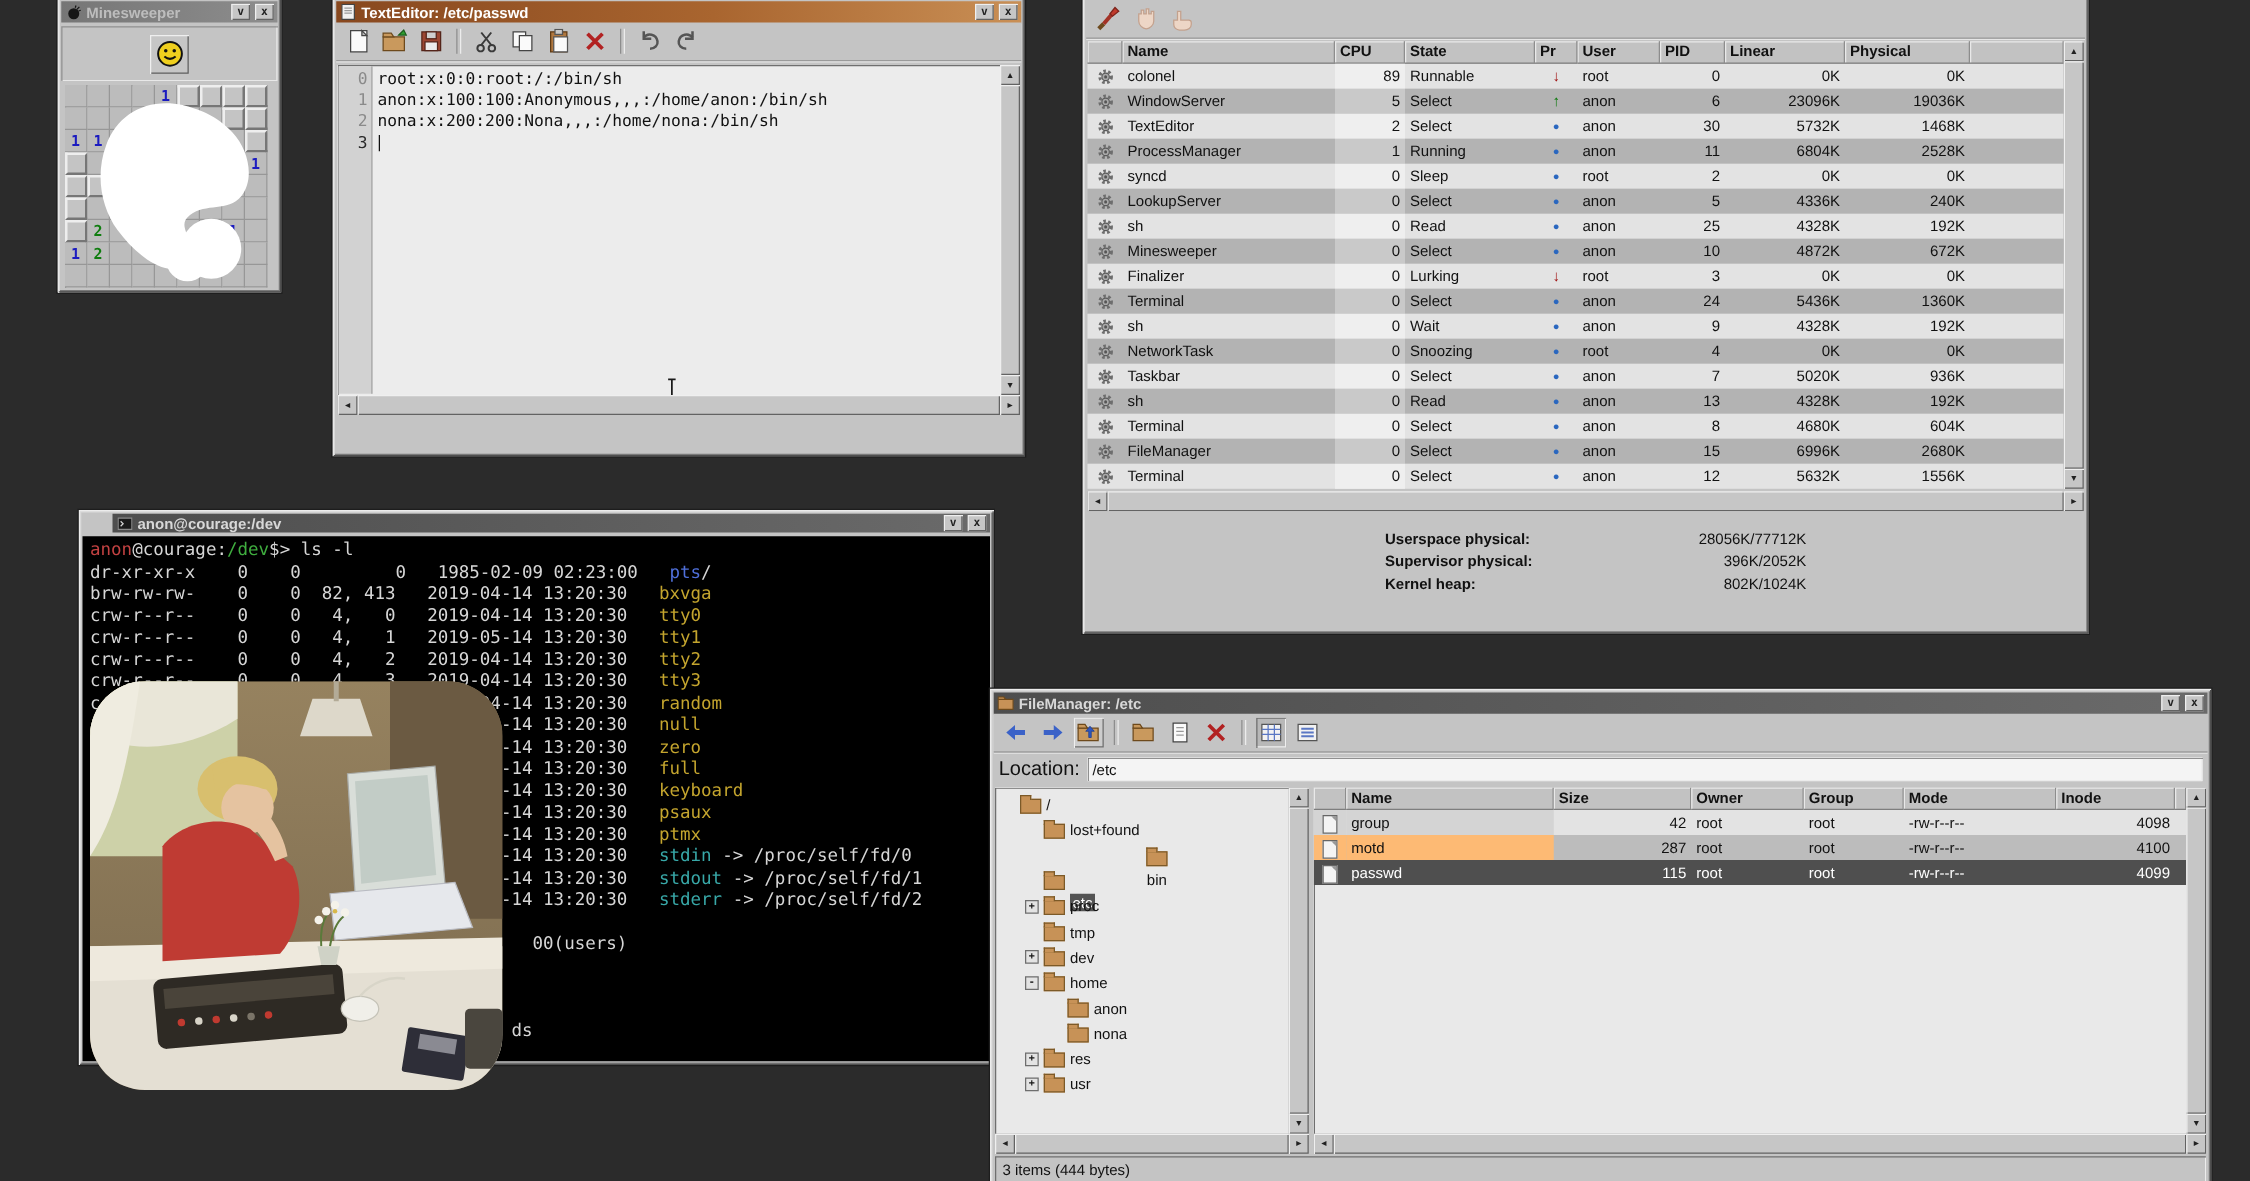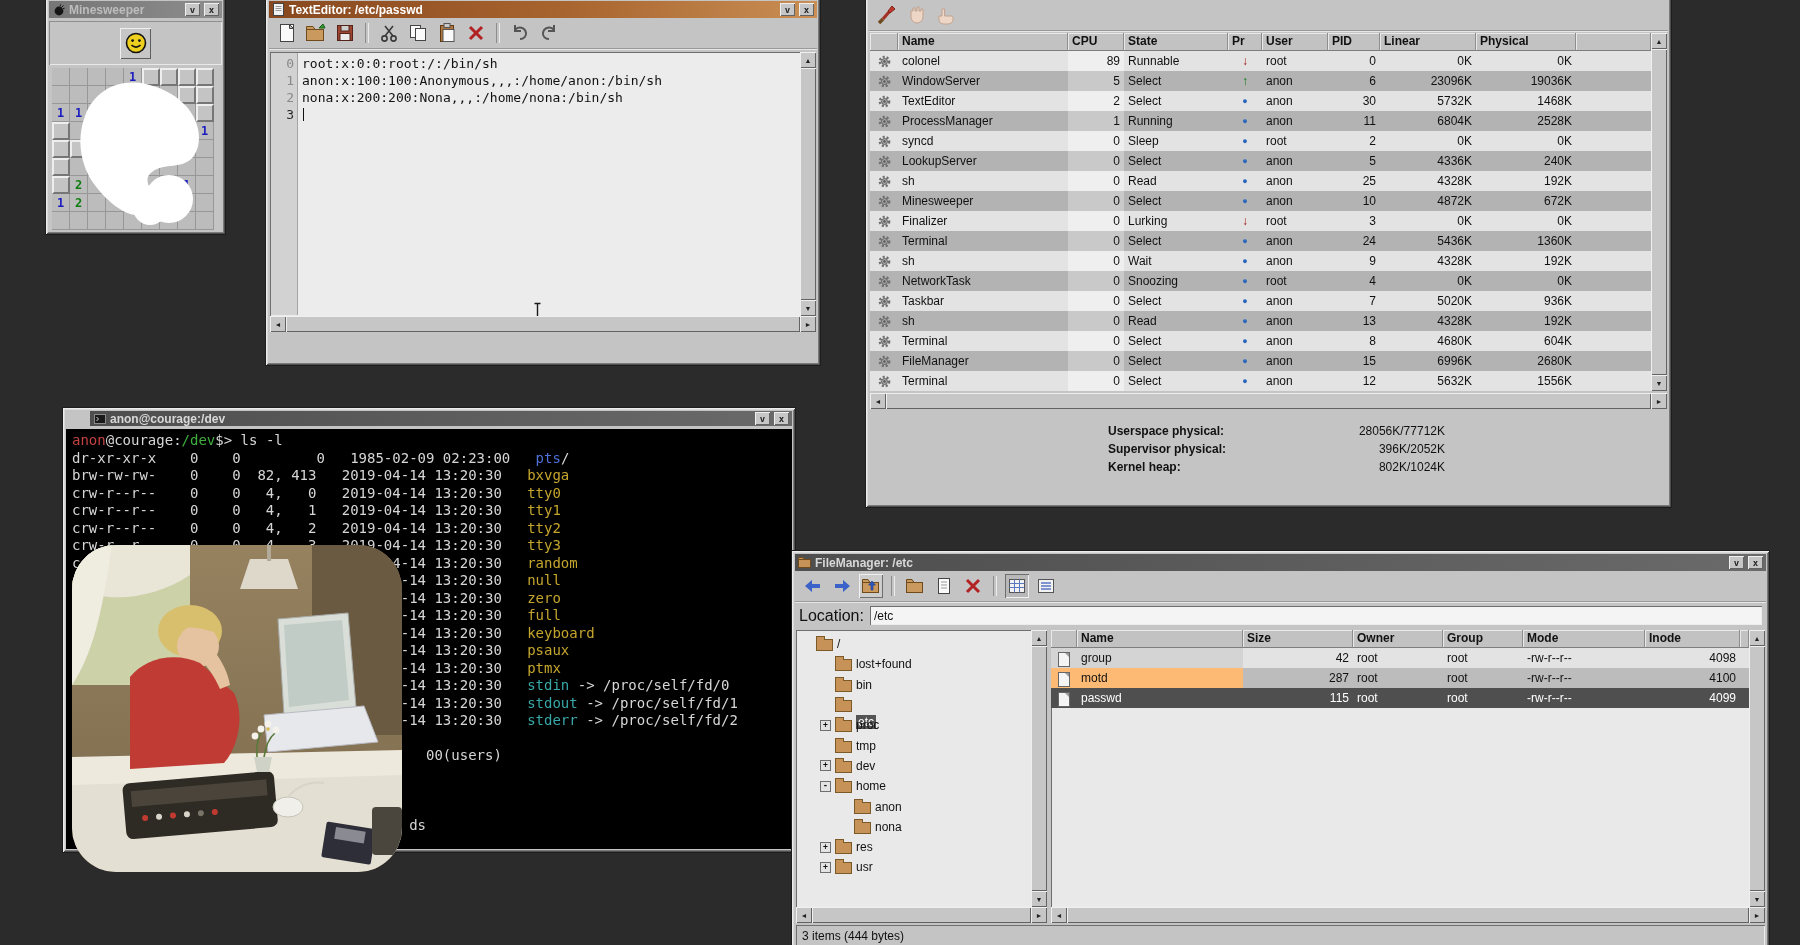--- a/index.html
+++ b/index.html
@@ -731,21 +731,21 @@
     <span class="tspacer"></span>
     <span class="tbtn">v</span>
     <span class="tbtn">x</span>
   </div>
   <div id="term-content">
     <div id="term-lines">
         <div class="term-line"><span style="color: rgb(195, 66, 66);">anon</span><span style="color: rgb(214, 214, 214);">@courage:</span><span style="color: rgb(63, 174, 63);">/dev</span><span style="color: rgb(214, 214, 214);">$&gt; </span><span style="color: rgb(214, 214, 214); text-align: right;">ls -l</span></div>
         <div class="term-line"><span style="color: rgb(214, 214, 214);">dr-xr-xr-x    0    0         0   1985-02-09 02:23:00   </span><span style="color: rgb(79, 111, 217);">pts</span><span style="color: rgb(214, 214, 214);">/</span></div>
         <div class="term-line"><span style="color: rgb(214, 214, 214);">brw-rw-rw-    0    0  82, 413   2019-04-14 13:20:30   </span><span style="color: rgb(196, 165, 46);">bxvga</span></div>
         <div class="term-line"><span style="color: rgb(214, 214, 214);">crw-r--r--    0    0   4,   0   2019-04-14 13:20:30   </span><span style="color: rgb(196, 165, 46);">tty0</span></div>
-        <div class="term-line"><span style="color: rgb(214, 214, 214);">crw-r--r--    0    0   4,   1   2019-04-14 13:20:30   </span><span style="color: rgb(196, 165, 46);">tty1</span></div>
+        <div class="term-line"><span style="color: rgb(214, 214, 214);">crw-r--r--    0    0   4,   1   2019-05-14 13:20:30   </span><span style="color: rgb(196, 165, 46);">tty1</span></div>
         <div class="term-line"><span style="color: rgb(214, 214, 214);">crw-r--r--    0    0   4,   2   2019-04-14 13:20:30   </span><span style="color: rgb(196, 165, 46);">tty2</span></div>
         <div class="term-line"><span style="color: rgb(214, 214, 214);">crw-r--r--    0    0   4,   3   2019-04-14 13:20:30   </span><span style="color: rgb(196, 165, 46);">tty3</span></div>
         <div class="term-line"><span style="color: rgb(214, 214, 214);">c                                   -04-14 13:20:30   </span><span style="color: rgb(196, 165, 46);">random</span></div>
         <div class="term-line"><span style="color: rgb(214, 214, 214);">c                                   -04-14 13:20:30   </span><span style="color: rgb(196, 165, 46);">null</span></div>
         <div class="term-line"><span style="color: rgb(214, 214, 214);">c                                   -04-14 13:20:30   </span><span style="color: rgb(196, 165, 46);">zero</span></div>
         <div class="term-line"><span style="color: rgb(214, 214, 214);">c                                   -04-14 13:20:30   </span><span style="color: rgb(196, 165, 46);">full</span></div>
         <div class="term-line"><span style="color: rgb(214, 214, 214);">c                                   -04-14 13:20:30   </span><span style="color: rgb(196, 165, 46);">keyboard</span></div>
         <div class="term-line"><span style="color: rgb(214, 214, 214);">c                                   -04-14 13:20:30   </span><span style="color: rgb(196, 165, 46);">psaux</span></div>
         <div class="term-line"><span style="color: rgb(214, 214, 214);">c                                   -04-14 13:20:30   </span><span style="color: rgb(196, 165, 46);">ptmx</span></div>
         <div class="term-line"><span style="color: rgb(214, 214, 214);">l                                   -04-14 13:20:30   </span><span style="color: rgb(56, 168, 168);">stdin</span><span style="color: rgb(214, 214, 214);"> -&gt; /proc/self/fd/0</span></div>
@@ -836,21 +836,21 @@
             <div class="tree-row" style="padding-left: 5px;">
               <span class="exp-sp"></span>
               <span class="folder"></span>
               <span class="tree-label">/</span>
             </div>
             <div class="tree-row" style="padding-left: 24px;">
               <span class="exp-sp"></span>
               <span class="folder"></span>
               <span class="tree-label">lost+found</span>
             </div>
-            <div class="tree-row" style="padding-left: 24px;">
+            <div class="tree-row" style="padding-left: 24px; flex-direction: column;">
               <span class="exp-sp"></span>
               <span class="folder"></span>
               <span class="tree-label">bin</span>
             </div>
             <div class="tree-row" style="padding-left: 24px;">
               <span class="exp-sp"></span>
               <span class="folder"></span>
               <span class="tree-label sel">etc</span>
             </div>
             <div class="tree-row" style="padding-left: 24px;">

